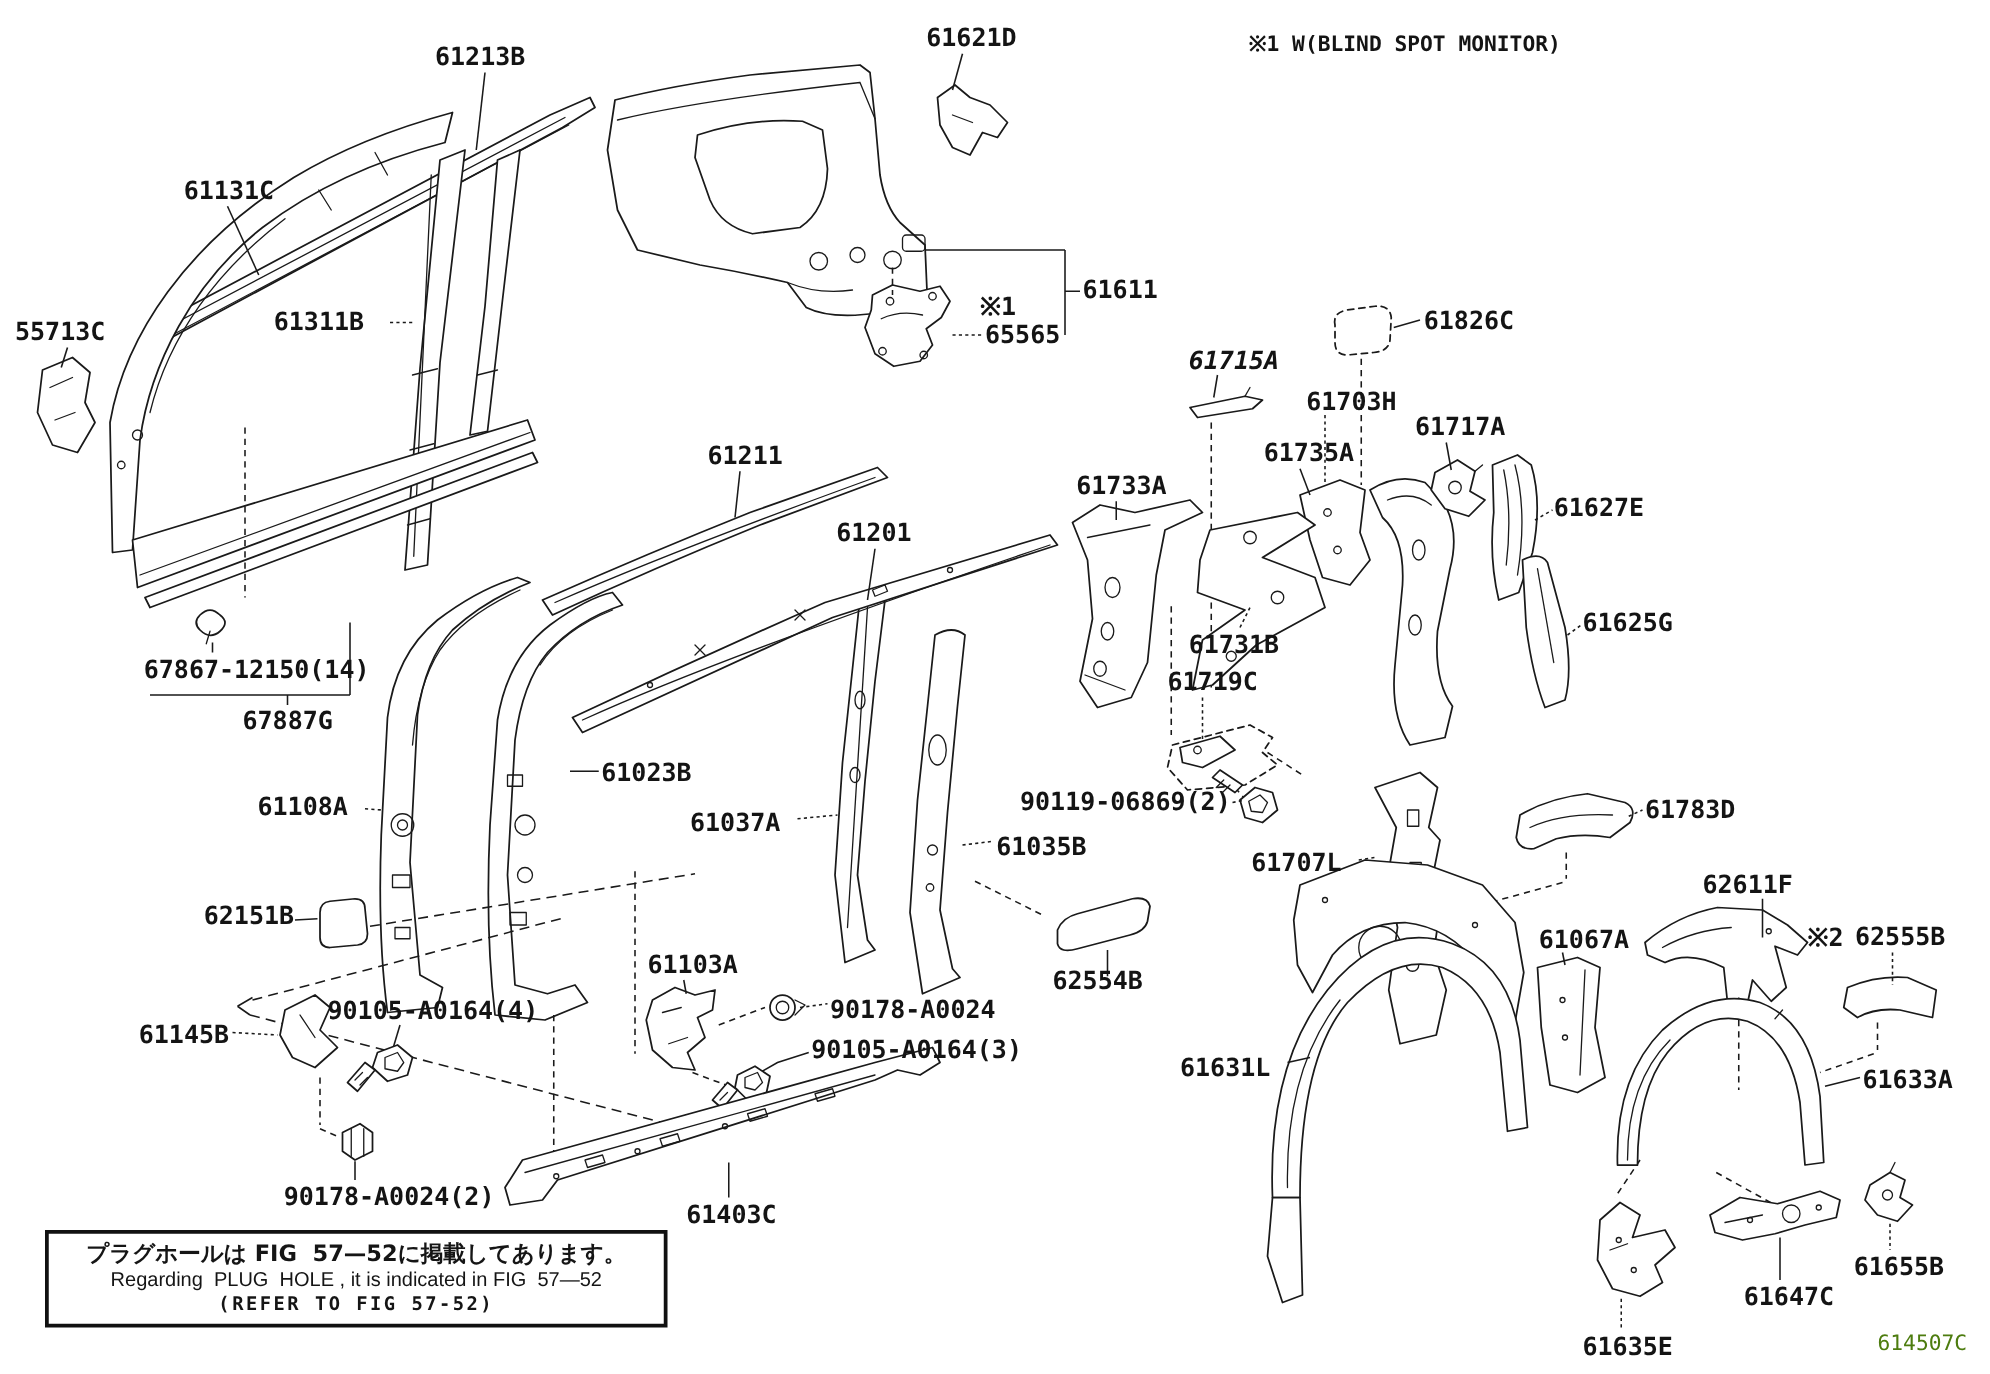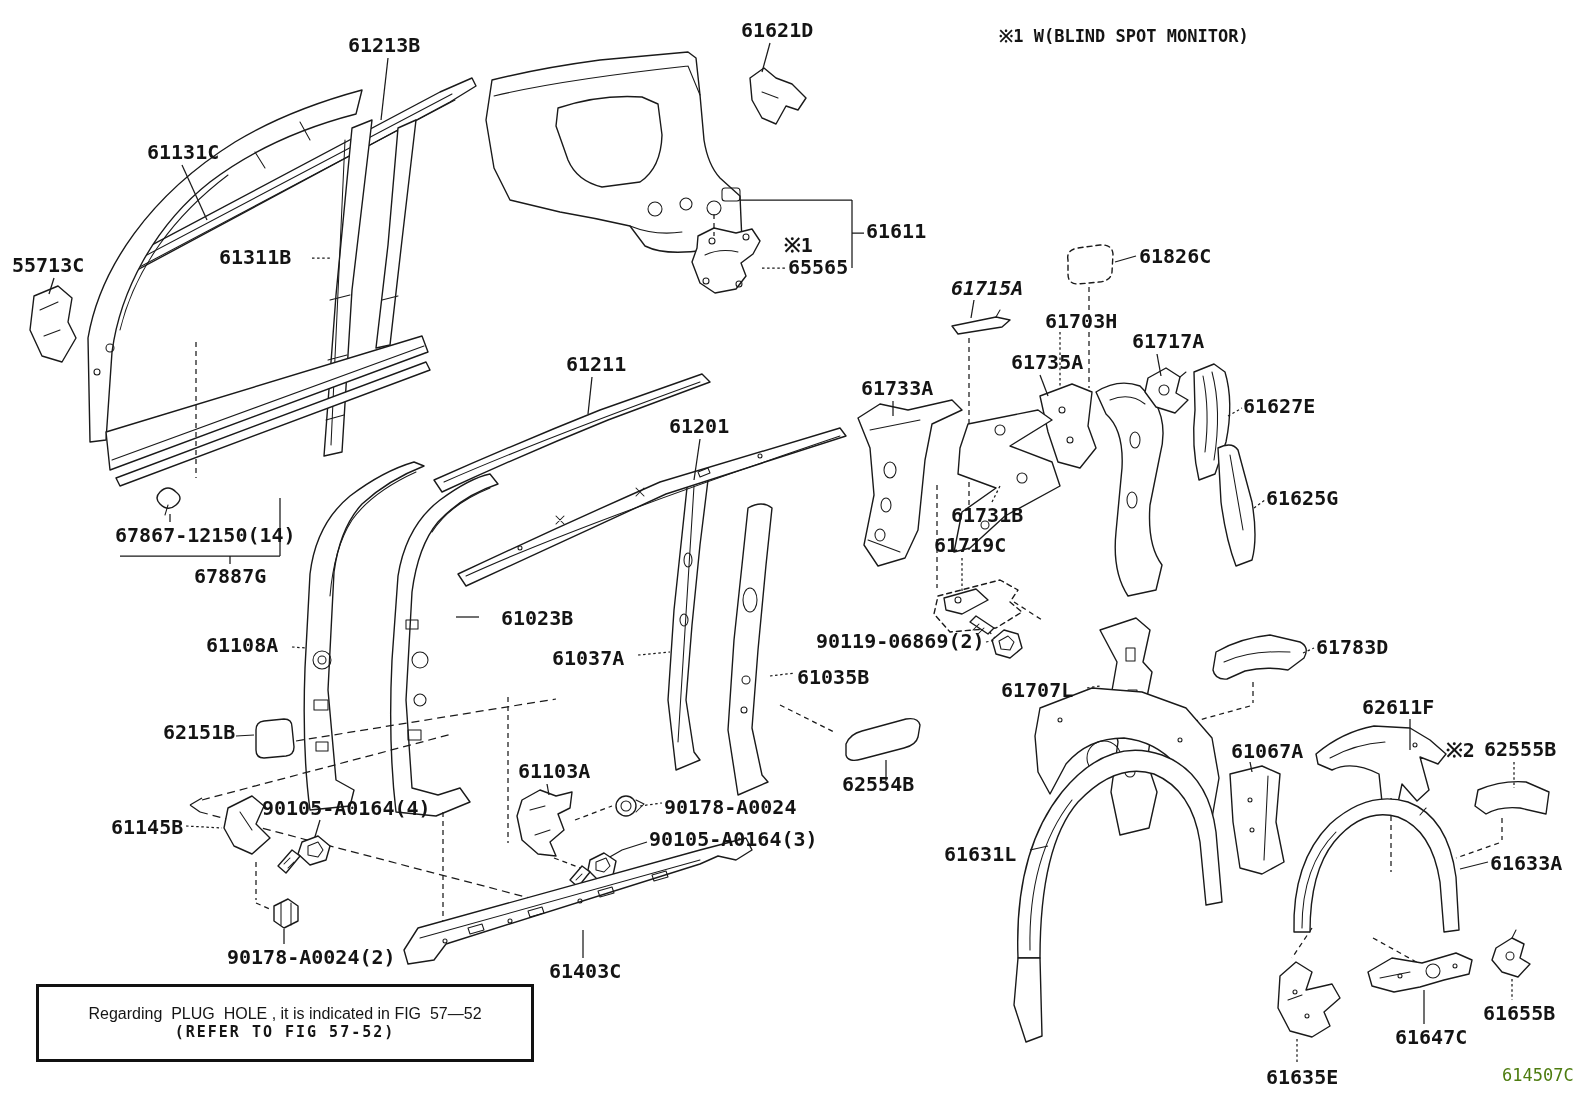--- a/index.html
+++ b/index.html
@@ -410,21 +410,21 @@
       <div class="part-label" style="left: 1266px; top: 487px;">61625G</div>
       <div class="part-label" style="left: 861px; top: 377px;">61733A</div>
       <div class="part-label" style="left: 951px; top: 504px;">61731B</div>
       <div class="part-label" style="left: 566px; top: 353px;">61211</div>
       <div class="part-label" style="left: 669px; top: 415px;">61201</div>
       <div class="part-label" style="left: 934px; top: 534px;">61719C</div>
       <div class="part-label" style="left: 816px; top: 630px;">90119-06869(2)</div>
       <div class="part-label" style="left: 115px; top: 524px;">67867-12150(14)</div>
       <div class="part-label" style="left: 194px; top: 565px;">67887G</div>
       <div class="part-label" style="left: 206px; top: 634px;">61108A</div>
-      <div class="part-label" style="left: 481px; top: 607px; margin-left: 20px;">61023B</div>
+      <div class="part-label" style="left: 481px; top: 607px;">61023B</div>
       <div class="part-label" style="left: 552px; top: 647px;">61037A</div>
       <div class="part-label" style="left: 797px; top: 666px;">61035B</div>
       <div class="part-label" style="left: 163px; top: 721px;">62151B</div>
       <div class="part-label" style="left: 262px; top: 797px;">90105-A0164(4)</div>
       <div class="part-label" style="left: 111px; top: 816px;">61145B</div>
       <div class="part-label" style="left: 518px; top: 760px;">61103A</div>
       <div class="part-label" style="left: 664px; top: 796px;">90178-A0024</div>
       <div class="part-label" style="left: 649px; top: 828px;">90105-A0164(3)</div>
       <div class="part-label" style="left: 842px; top: 773px;">62554B</div>
       <div class="part-label" style="left: 227px; top: 946px;">90178-A0024(2)</div>
@@ -438,19 +438,20 @@
       <div class="part-label" style="left: 1490px; top: 852px;">61633A</div>
       <div class="part-label" style="left: 944px; top: 843px;">61631L</div>
       <div class="part-label" style="left: 1483px; top: 1002px;">61655B</div>
       <div class="part-label" style="left: 1395px; top: 1026px;">61647C</div>
       <div class="part-label" style="left: 1266px; top: 1066px;">61635E</div>
     </div>
 
   <div class="note-line" style="left:999px;top:25px;">※1 W(BLIND SPOT MONITOR)</div>
 
   <div class="info-box">
+    <div class="jp">プラグホールは FIG  57—52に掲載してあります。</div>
     <div class="en">Regarding  PLUG  HOLE , it is indicated in FIG  57—52</div>
     <div class="ref">(REFER TO FIG 57-52)</div>
   </div>
 
   <div class="diagram-code">614507C</div>
 
 </div>
 
 </body></html>

